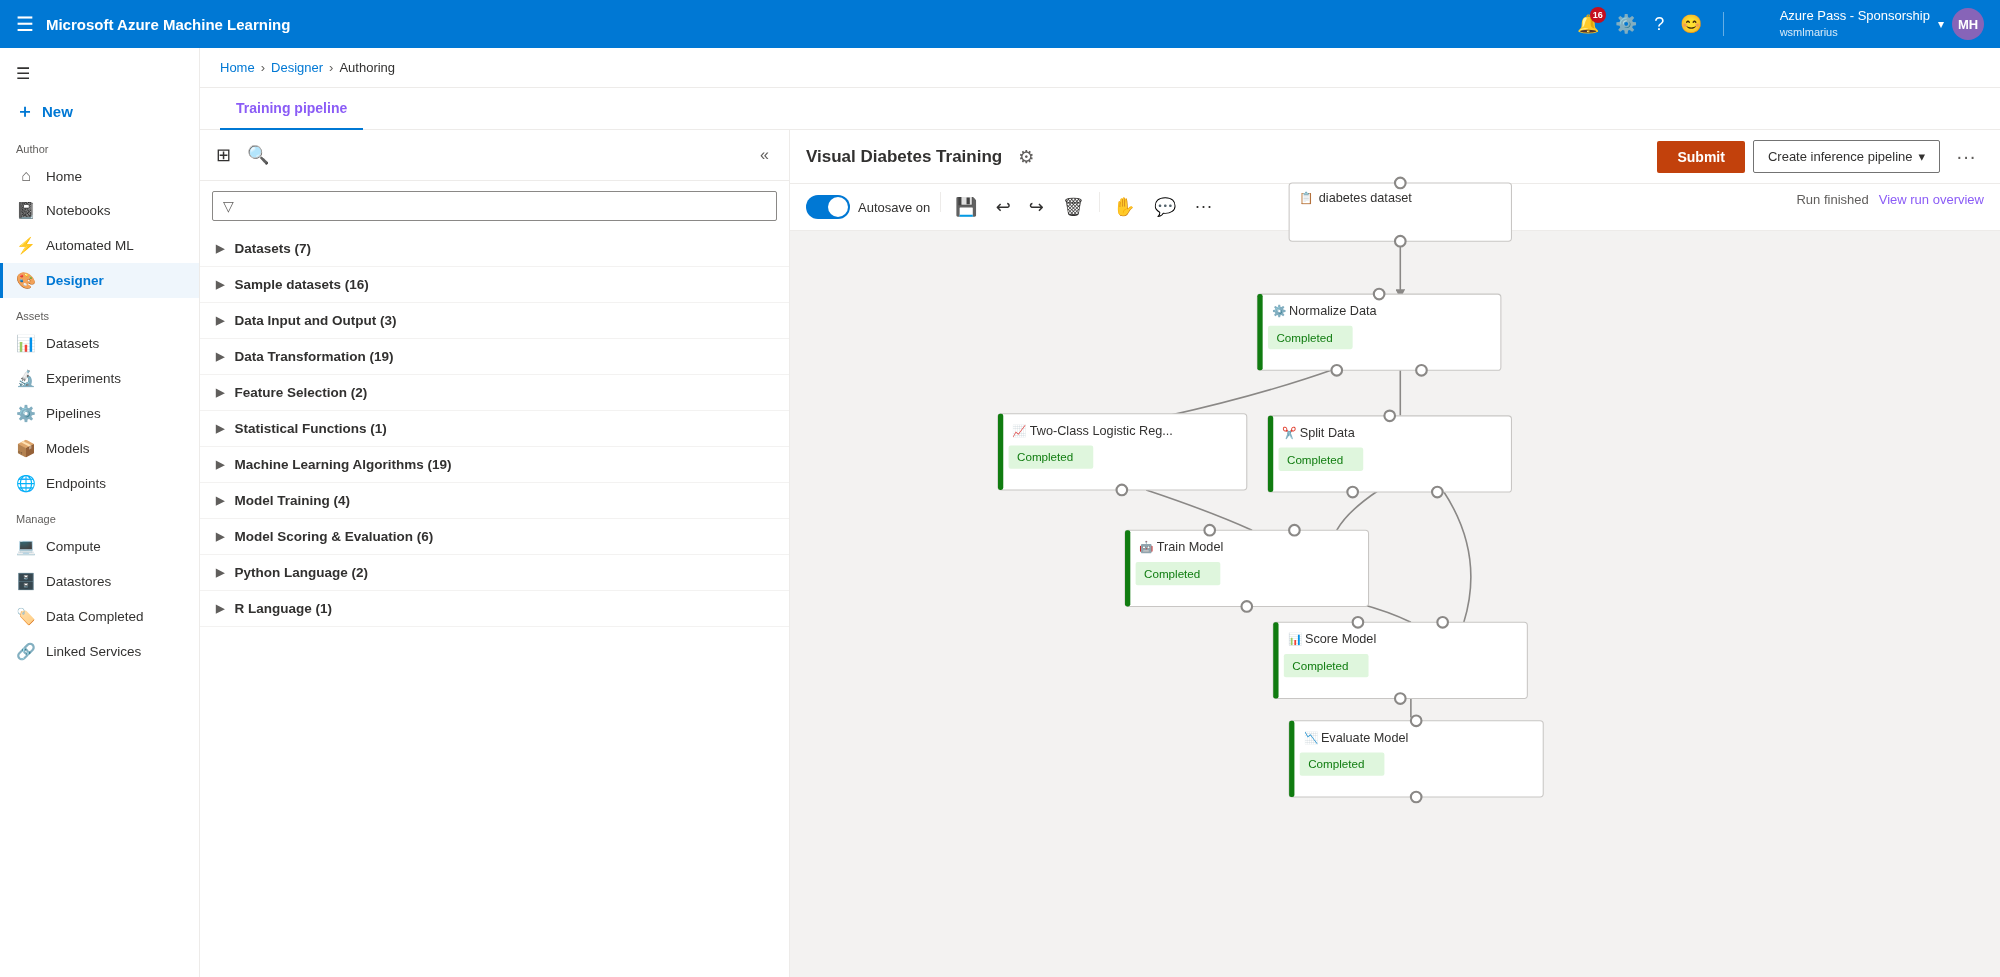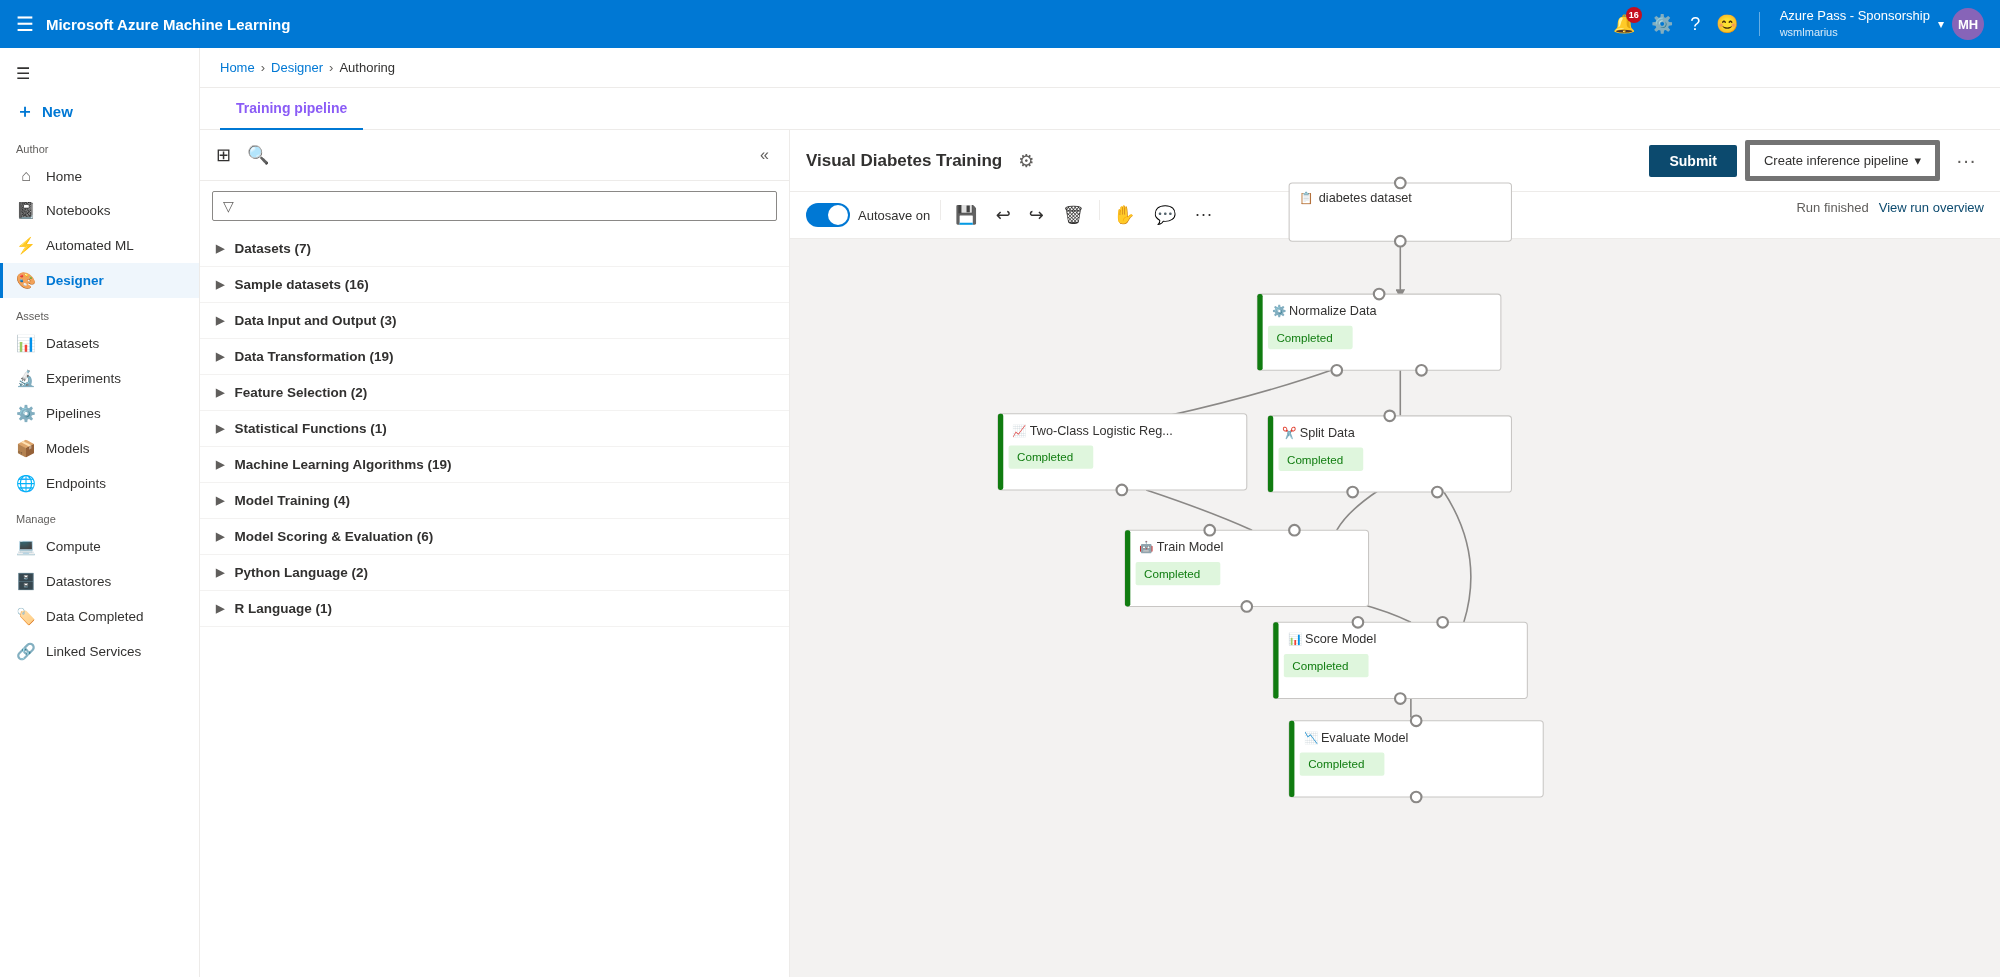--- a/index.html
+++ b/index.html
@@ -14,21 +14,21 @@
     .top-nav-icons { display: flex; align-items: center; gap: 16px; }
     .top-nav-icon { color: white; font-size: 18px; cursor: pointer; position: relative; }
     .notification-badge {
       position: absolute; top: -6px; right: -6px;
       background: #c50f1f; color: white; border-radius: 50%;
       font-size: 9px; width: 16px; height: 16px;
       display: flex; align-items: center; justify-content: center; font-weight: 700;
     }
     .top-nav-divider { width: 1px; height: 24px; background: rgba(255,255,255,0.4); margin: 0 4px; }
     .account-info { display: flex; align-items: center; gap: 8px; cursor: pointer; }
-    .account-name { font-size: 12px; line-height: 1.3; }
+    .account-name { font-size: 12px; line-height: 1.3; margin-left: 36px; }
     .account-name-main { font-size: 13px; font-weight: 500; }
     .account-name-sub { font-size: 11px; opacity: 0.85; }
     .account-chevron { font-size: 12px; }
     .avatar { width: 32px; height: 32px; border-radius: 50%; background: #8764b8; color: white; display: flex; align-items: center; justify-content: center; font-weight: 700; font-size: 13px; }
 
     
     .app-body { display: flex; height: calc(100vh - 48px); }
 
     
     .sidebar {
@@ -86,35 +86,35 @@
     .canvas-area { flex: 1; background: #f3f2f1; position: relative; overflow: hidden; }
 
     
     .canvas-toolbar {
       display: flex; align-items: center; padding: 10px 16px; background: white;
       border-bottom: 1px solid #edebe9; gap: 8px;
     }
     .canvas-title { font-size: 17px; font-weight: 600; color: #323130; flex-shrink: 0; }
     .canvas-settings-icon { color: #605e5c; font-size: 18px; cursor: pointer; margin: 0 8px; }
     .canvas-spacer { flex: 1; }
-    .submit-btn { background: #0c4a6e; color: white; border: none; padding: 8px 20px; font-size: 14px; font-weight: 600; border-radius: 2px; cursor: pointer; }
-    .create-pipeline-btn { display: flex; align-items: center; gap: 6px; border: 5px solid #737373; background: white; padding: 8px 14px; font-size: 13px; border-radius: 2px; cursor: pointer; color: #323130; }
+    .submit-btn { background: #c2410c; color: white; border: none; padding: 8px 20px; font-size: 14px; font-weight: 600; border-radius: 2px; cursor: pointer; }
+    .create-pipeline-btn { display: flex; align-items: center; gap: 6px; border: 1px solid #737373; background: white; padding: 8px 14px; font-size: 13px; border-radius: 2px; cursor: pointer; color: #323130; }
     .canvas-more { color: #605e5c; font-size: 20px; cursor: pointer; padding: 4px 8px; }
 
     
     .canvas-actions-bar { display: flex; padding: 8px 16px; background: white; border-bottom: 1px solid #edebe9; gap: 10px; }
     .autosave-toggle { display: flex; align-items: center; gap: 8px; }
     .toggle-switch { width: 44px; height: 24px; background: #0078d4; border-radius: 12px; position: relative; cursor: pointer; }
     .toggle-knob { width: 20px; height: 20px; background: white; border-radius: 50%; position: absolute; top: 2px; right: 2px; }
     .autosave-label { font-size: 13px; color: #323130; }
     .action-icon { font-size: 18px; color: #323130; cursor: pointer; padding: 4px; }
     .action-sep { width: 1px; height: 20px; background: #edebe9; }
     .actions-spacer { flex: 1; }
     .run-status { font-size: 13px; color: #605e5c; }
-    .run-status-link { color: #0c4a6e; cursor: pointer; font-size: 13px; }
+    .run-status-link { color: #8b5cf6; cursor: pointer; font-size: 13px; }
 
     
     .pipeline-canvas { position: absolute; top: 0; left: 0; right: 0; bottom: 0; }
     .pipeline-svg { width: 100%; height: 100%; }
   </style>
 </head>
 <body>
 
 <div class="top-nav">
   <div class="top-nav-icon" style="font-size:20px;">☰</div>

